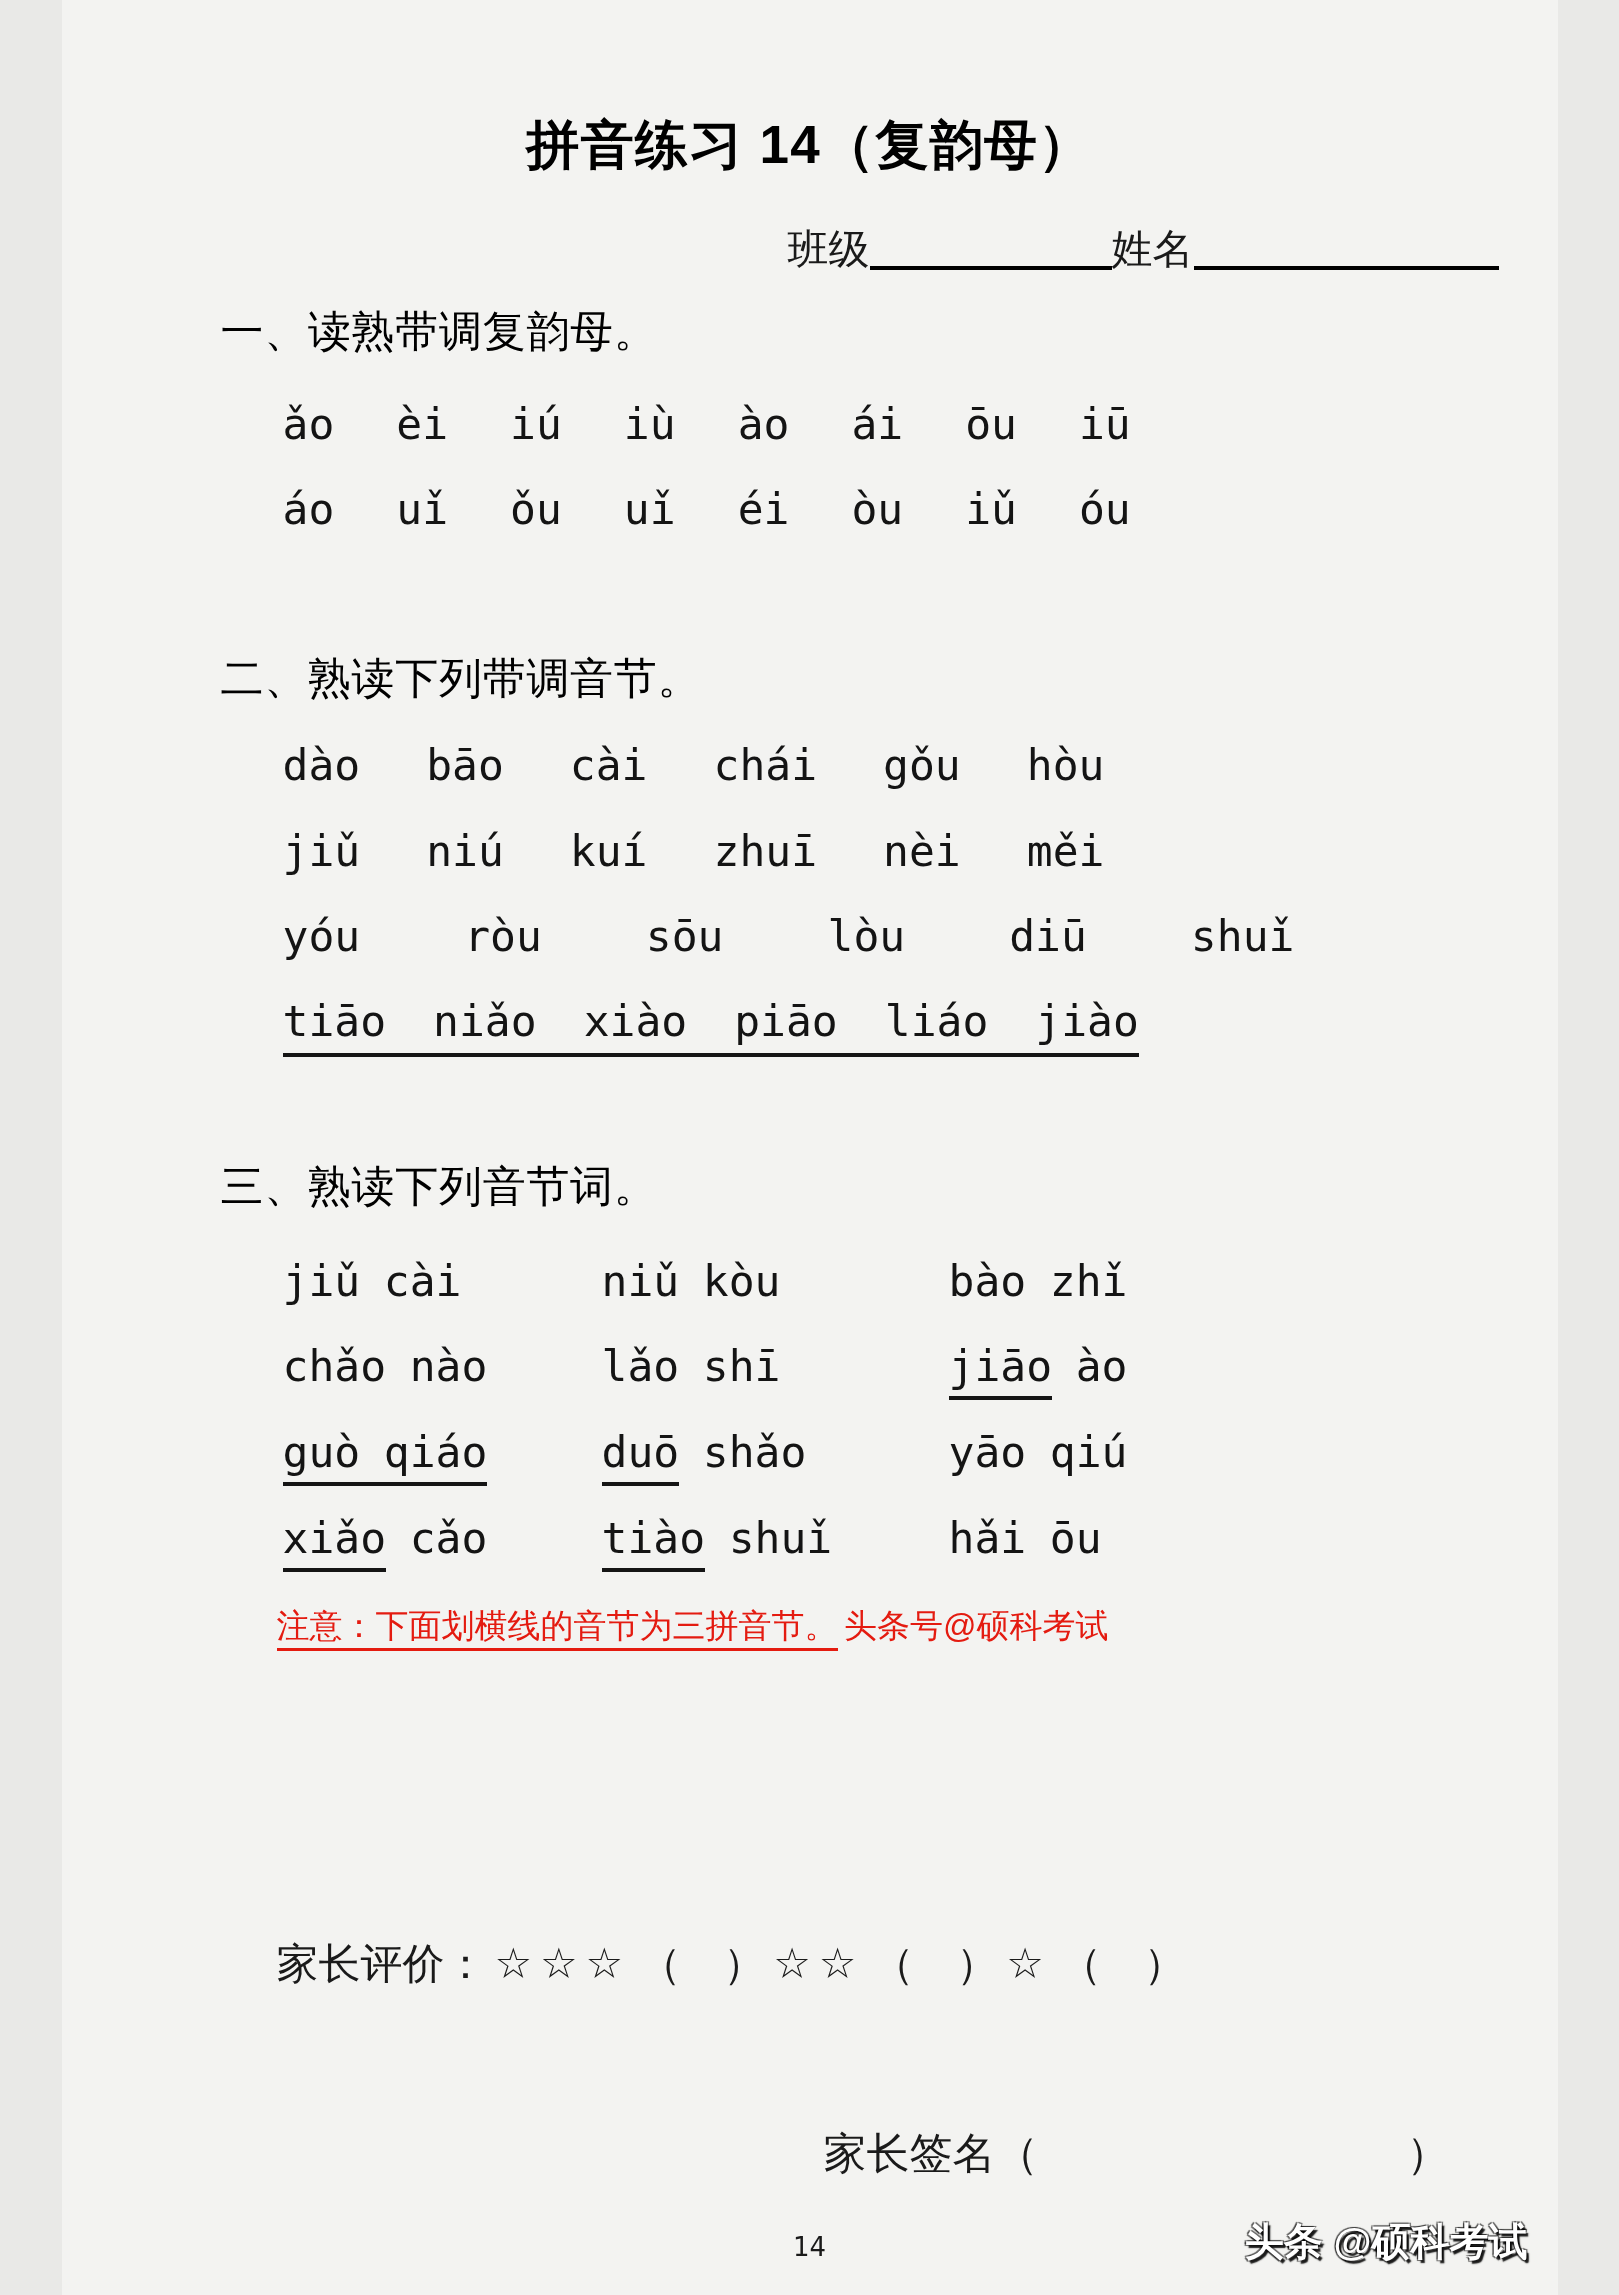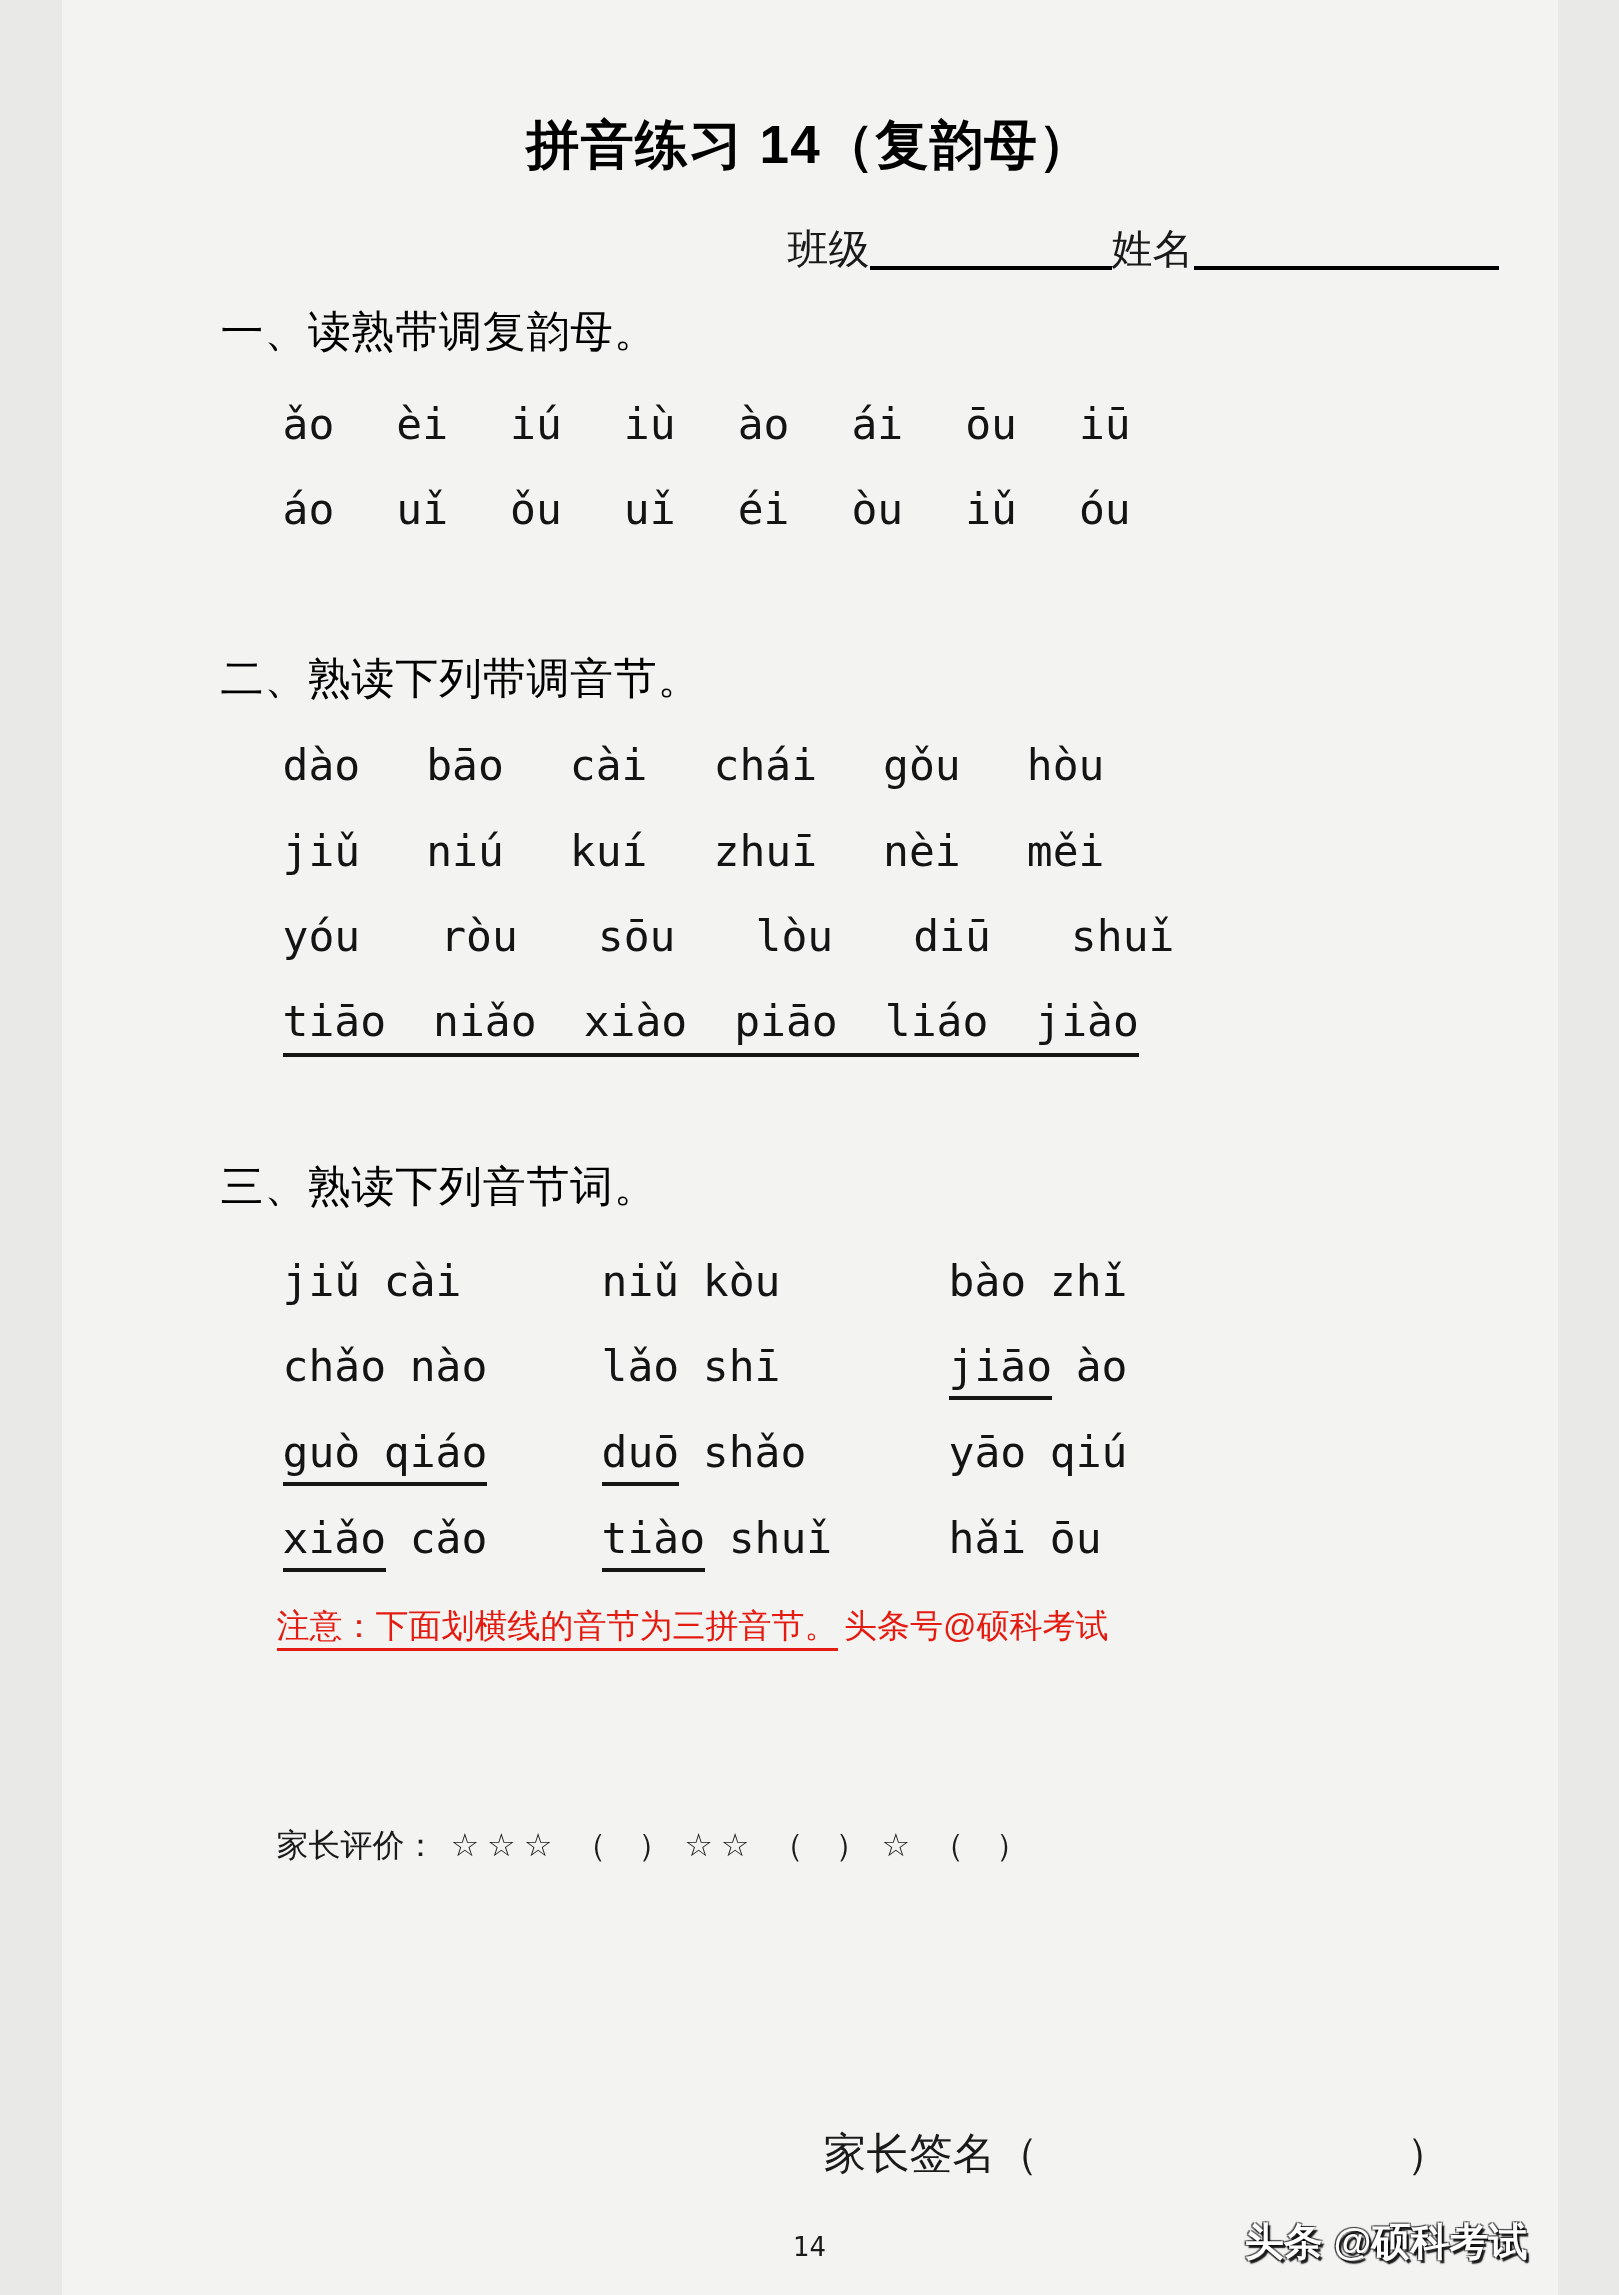--- a/index.html
+++ b/index.html
@@ -47,21 +47,21 @@
     position:absolute; left:221px;
     display:flex; align-items:baseline;
     font-family:"DejaVu Sans Mono", monospace;
     font-size:43px; color:#141414;
     white-space:pre;
   }
   .s1r1 { top:399px;  gap:62px; }
   .s1r2 { top:484px;  gap:62px; }
   .s2r1 { top:740px; gap:66px; }
   .s2r2 { top:826px; gap:66px; }
-  .s2r3 { top:911px; gap:80px; }
+  .s2r3 { top:911px; gap:104px; }
   .s2r4 { top:996px; gap:47px;
           border-bottom:4.6px solid #151515; padding-bottom:6.6px; }
   .s3row {
     position:absolute; left:221px;
     display:grid; grid-template-columns:319px 347px auto;
     font-family:"DejaVu Sans Mono", monospace;
     font-size:43px; color:#141414;
     align-items:baseline;
   }
   .s3r1 { top:1256px; }
@@ -78,23 +78,23 @@
   .note .note-ul {
     border-bottom:3.3px solid #e41b10;
     padding-bottom:3.9px;
   }
   .note .note-plain { margin-left:6.6px; font-family:"Liberation Sans", sans-serif; }
   .read-line {
     position:absolute; top:1765px; left:215px;
     font-size:42px; white-space:nowrap;
   }
   .eval-line {
-    position:absolute; top:1824px; left:215px;
-    display:flex; align-items:baseline; gap:14px;
-    font-size:32px; white-space:nowrap;
+    position:absolute; top:1936px; left:215px;
+    display:flex; align-items:baseline; gap:8px;
+    font-size:42px; white-space:nowrap;
   }
   .star { font-family:"DejaVu Sans", sans-serif; letter-spacing:7.9px; }
   .sign-line {
     position:absolute; top:2125px; left:762px;
     font-size:43px; white-space:nowrap;
   }
   .sign-spacer {
     display:inline-block; width:368px;
   }
   .page-number {

